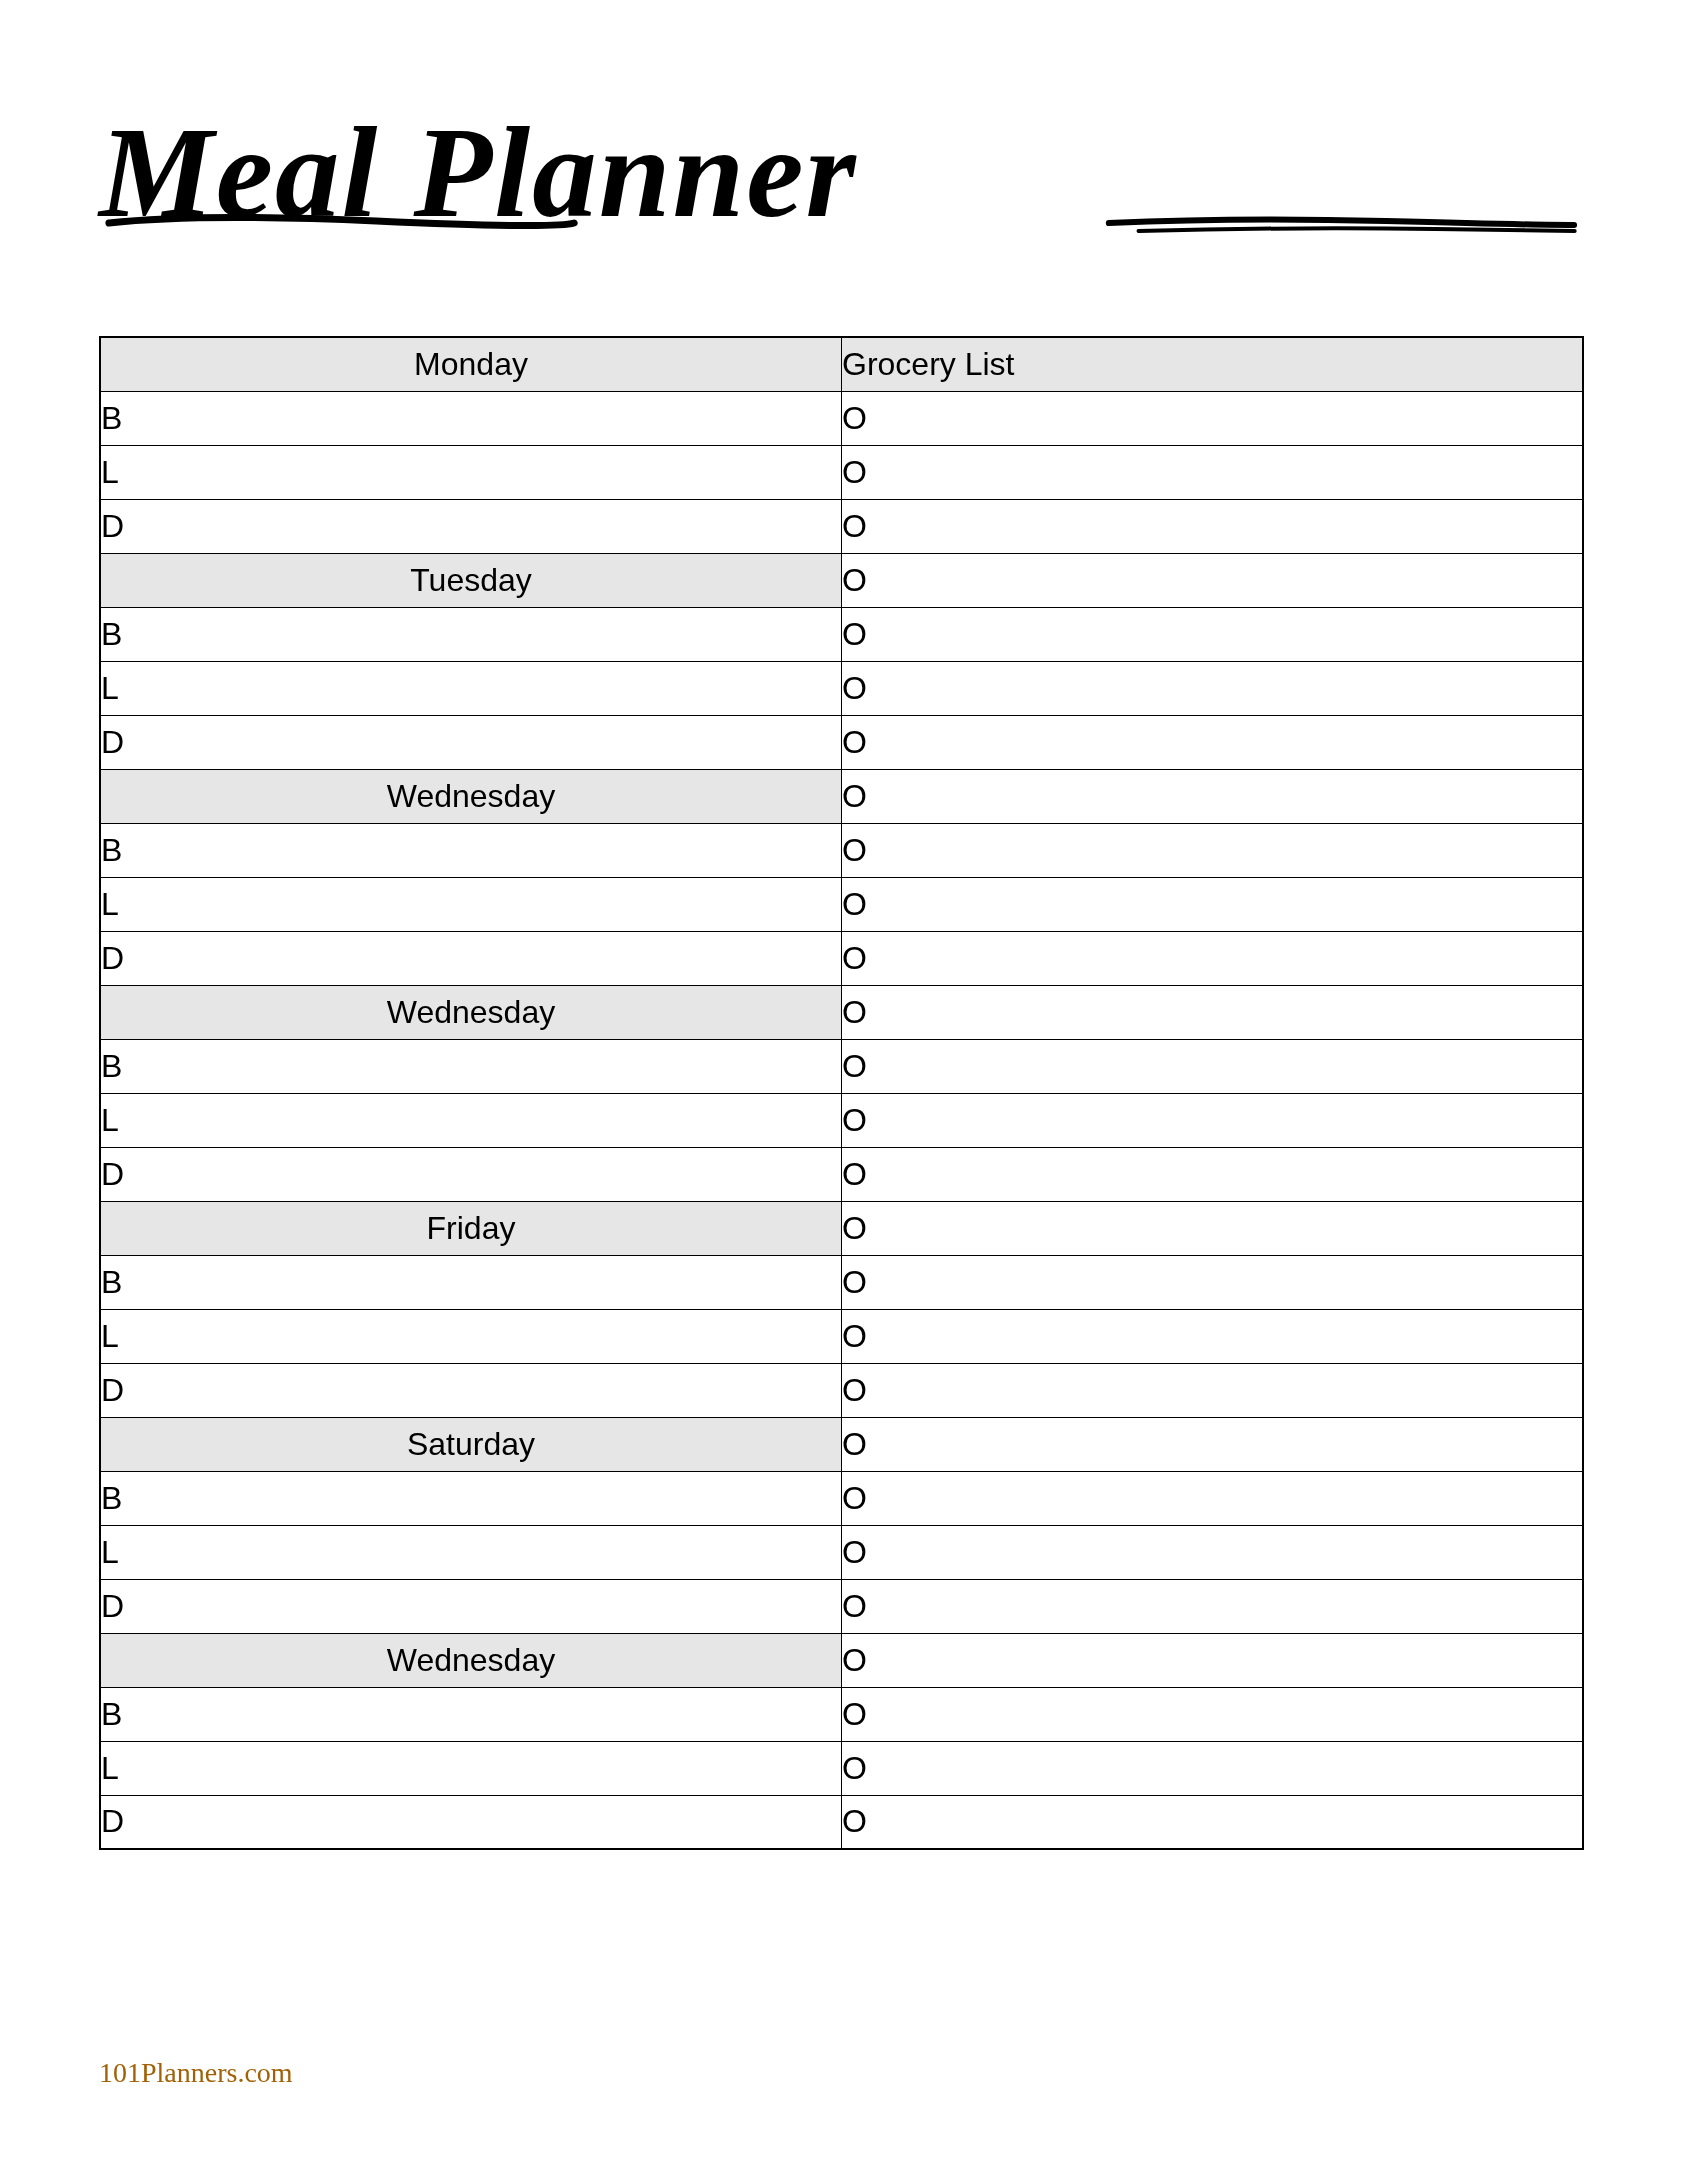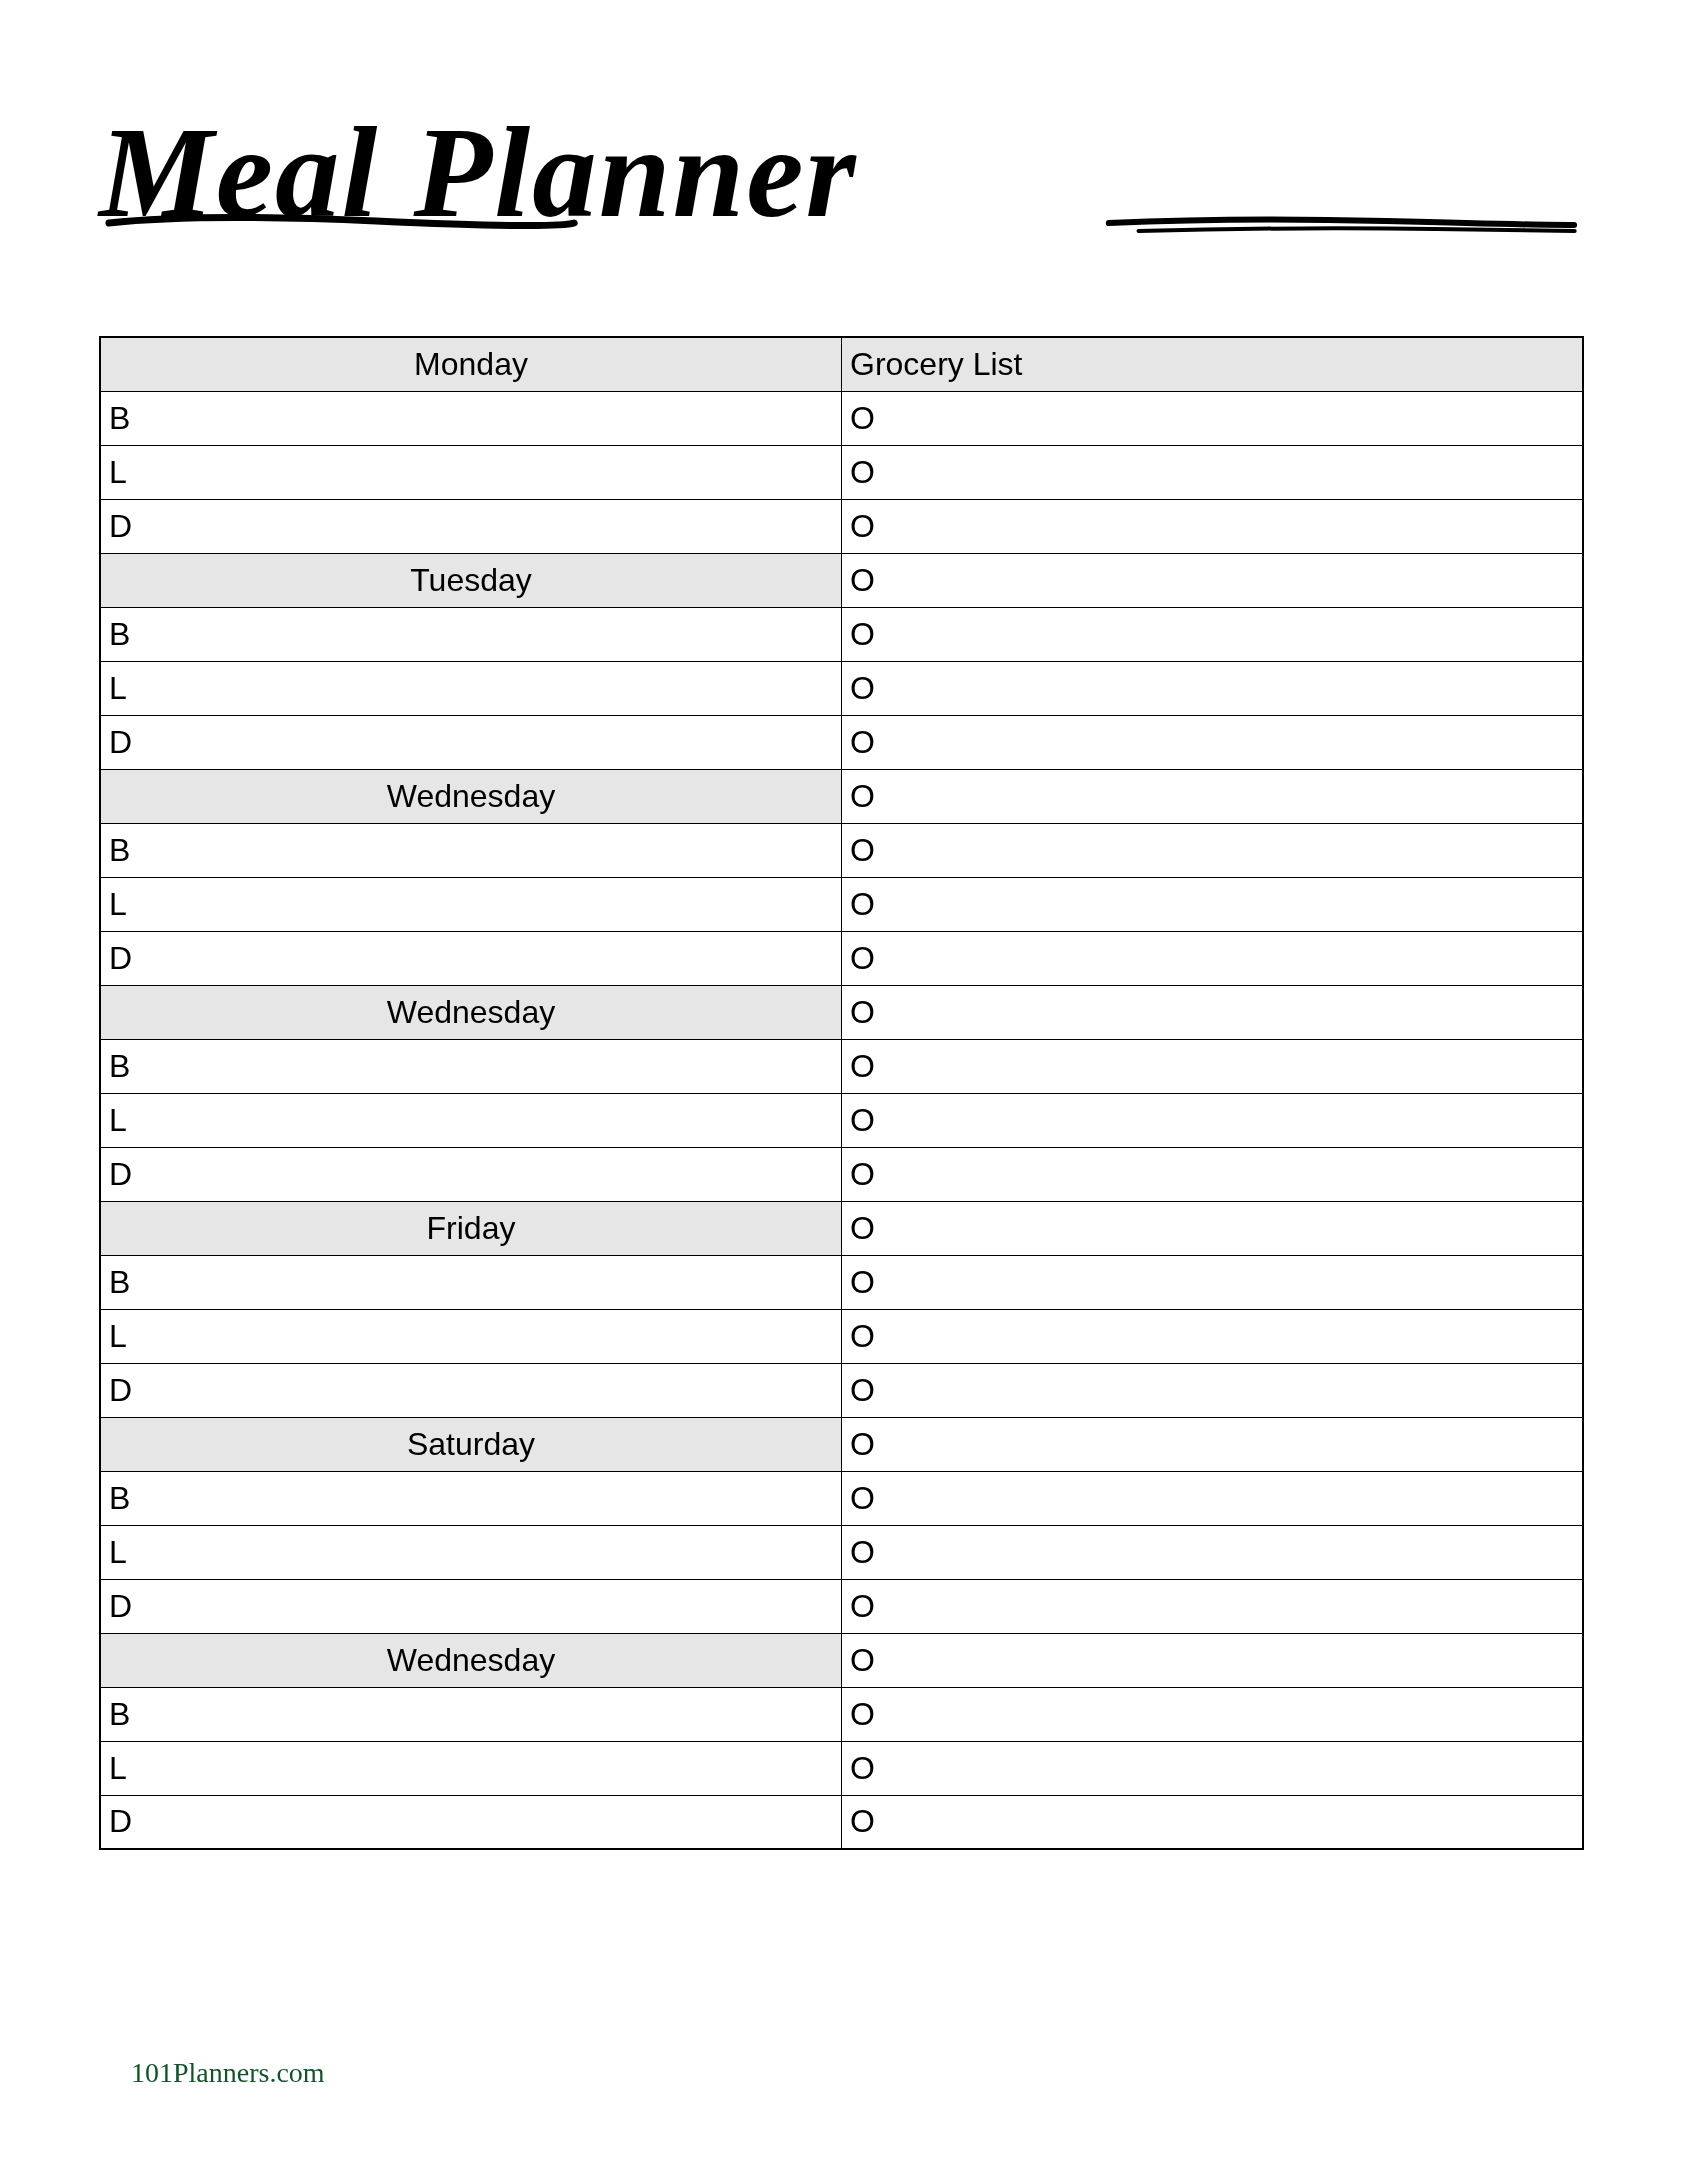--- a/index.html
+++ b/index.html
@@ -41,21 +41,21 @@
     }
     .table {
       width: 100%;
       border-collapse: collapse;
       border: 2px solid #000;
     }
     .table td {
       border: 1px solid #000;
       height: 54px;
       font-size: 32px;
-      padding: 0 8px;
+      padding: 0 0;
       vertical-align: middle;
       color: #000;
     }
     .table .col-left {
       width: 50%;
     }
     .table .col-right {
       width: 50%;
     }
     .day-header {
@@ -73,22 +73,21 @@
     }
     .grocery-row {
       text-align: left;
     }
     .footer {
       position: absolute;
       bottom: 89px;
       left: 99px;
       font-size: 28px;
       font-family: Georgia, serif;
-      color: #14532d;
-      margin-left: 32px;
+      color: #a16207;
     }
   </style>
 </head>
 <body>
 
 <div class="header">
   <svg class="swoosh" viewBox="0 0 1500 40" preserveAspectRatio="none">
     <path d="M 10 20 Q 100 10, 280 18 T 480 20" stroke="#000" stroke-width="7" fill="none" stroke-linecap="round"></path>
     <path d="M 1020 20 Q 1150 14, 1300 18 T 1490 22" stroke="#000" stroke-width="6" fill="none" stroke-linecap="round"></path>
     <path d="M 1050 28 Q 1200 24, 1350 26 T 1490 28" stroke="#000" stroke-width="4" fill="none" stroke-linecap="round"></path>

